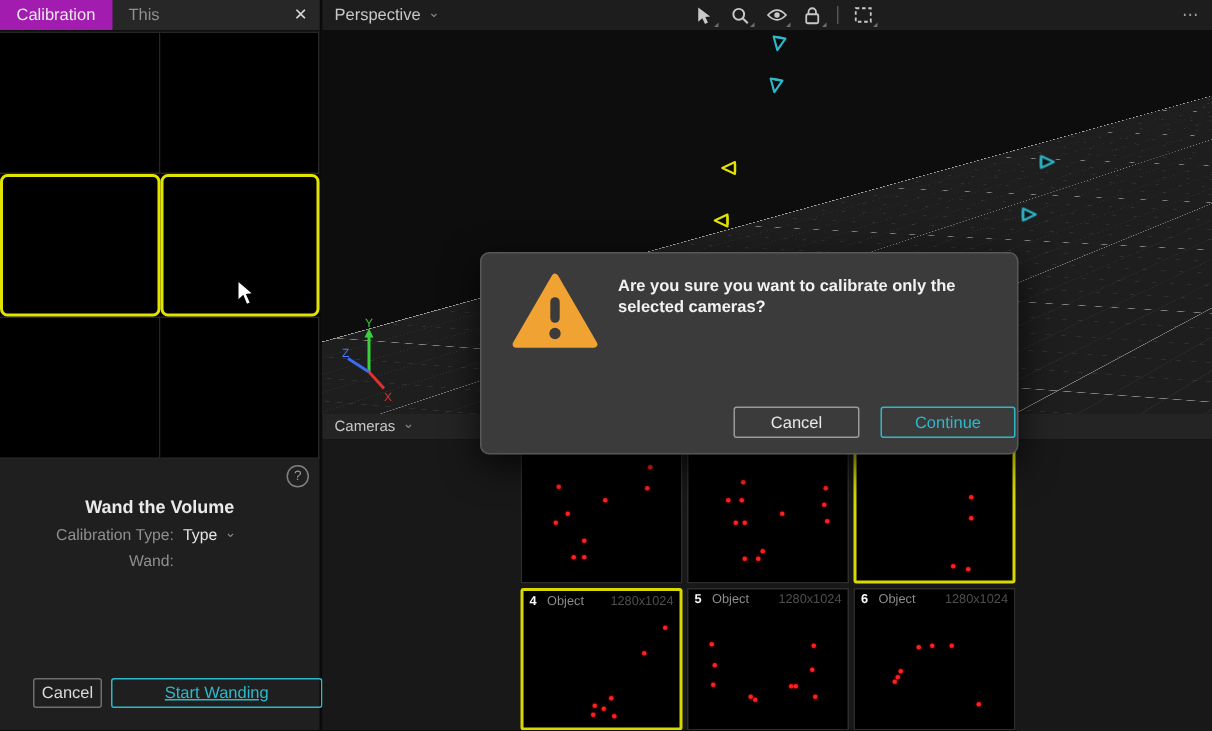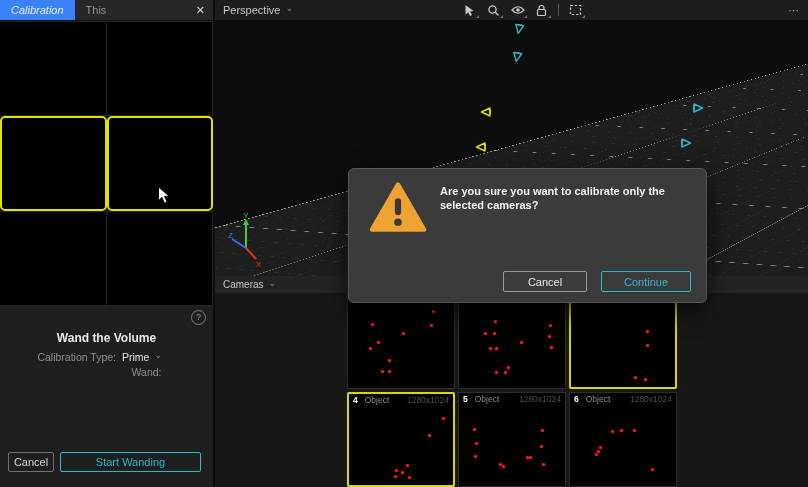--- a/index.html
+++ b/index.html
@@ -2,42 +2,42 @@
 <html><head>
 <meta charset="utf-8">
 <style>
   html,body{margin:0;padding:0;background:#000;}
   #app{position:relative;width:808px;height:487px;background:#161616;overflow:hidden;
        font-family:"Liberation Sans",sans-serif;font-size:11px;color:#cfcfcf;-webkit-font-smoothing:antialiased;}
   
   .left-panel{position:absolute;left:0;top:0;width:213px;height:487px;background:#1f1f1f;border-right:2px solid #0b0b0b;}
   .tabbar{position:absolute;left:0;top:0;width:213px;height:20px;background:#272727;display:flex;align-items:stretch;border-bottom:1px solid #101010;}
   .tab{padding:0 11px;line-height:20px;color:#8f8f8f;font-size:11px;cursor:default;}
-  .tab.active{background:#3b82f6;color:#e9e9e9;font-style:italic;}
+  .tab.active{background:#a21caf;color:#e9e9e9;}
   .x-icon{margin-left:auto;padding:0 8px;line-height:20px;color:#d8d8d8;font-size:11px;}
   .x-icon::after{content:"\2715";}
   .preview-grid{position:absolute;left:0;top:21px;width:213px;height:285px;background:#000;
                 display:grid;grid-template-columns:1fr 1fr;grid-template-rows:1fr 1fr 1fr;}
   .pcell{background:#000;border:1px solid #262626;border-left:none;}
   .pcell.sel{border:2px solid #e3e300;border-radius:5px;z-index:1;}
   .cursor-arrow{position:absolute;left:157px;top:186px;z-index:3;}
   .help-icon{position:absolute;right:7px;top:310px;width:13px;height:13px;border:1px solid #7f7f7f;border-radius:50%;
              color:#9a9a9a;font-size:9px;line-height:13px;text-align:center;}
   .help-icon::after{content:"?";}
   .section-title{position:absolute;left:0;top:331px;width:213px;text-align:center;font-weight:bold;font-size:12px;color:#eaeaea;}
   .form-row{position:absolute;left:0;width:213px;height:15px;display:flex;align-items:center;}
   .form-label{width:116px;text-align:right;padding-right:6px;color:#8f8f8f;font-size:10.5px;}
   .form-value{color:#e4e4e4;font-size:10.5px;display:flex;align-items:center;}
   .chev::after{content:"\2304";color:#8a8a8a;font-size:9px;margin-left:5px;position:relative;top:-2px;}
   .toggle{width:26px;height:10px;border-radius:5px;background:#0d0d0d;border:1px solid #3d3d3d;position:relative;}
   .toggle .knob{position:absolute;right:6px;top:1px;width:8px;height:8px;border-radius:50%;background:#2cb9cb;}
   .btn{display:flex;align-items:center;justify-content:center;background:transparent;border:1px solid #6f6f6f;
-       border-radius:2px;color:#d9d9d9;font-size:11px;font-family:inherit;}
+       border-radius:2px;color:#d9d9d9;font-size:11px;font-family:inherit;margin-left:14px;}
   .cancel-btn{position:absolute;left:8px;top:452px;width:46px;height:20px;}
-  .start-btn{position:absolute;left:60px;top:452px;width:141px;height:20px;border-color:#2cb9cb;color:#2cb9cb;}
+  .start-btn{position:absolute;left:60px;top:452px;width:141px;height:20px;border-color:#2cb9cb;color:#2cb9cb;text-decoration:underline;}
   
   .vheader{position:absolute;left:215px;top:0;width:593px;height:20px;background:#1d1d1d;border-bottom:1px solid #060606;display:flex;align-items:center;}
   .vselector{padding-left:8px;color:#c8c8c8;font-size:11px;display:flex;align-items:center;}
   .vtools{position:absolute;left:247px;top:0;height:20px;display:flex;align-items:center;gap:9px;}
   .tool{position:relative;width:15px;height:15px;display:flex;align-items:center;justify-content:center;}
   .tool::after{content:"";position:absolute;right:-2px;bottom:0;border-left:3px solid transparent;border-bottom:3px solid #6f6f6f;}
   .tool-sep{width:1px;height:12px;background:#555;}
   .overflow-icon{position:absolute;right:8px;top:0;line-height:20px;color:#9f9f9f;letter-spacing:1px;}
   .overflow-icon::after{content:"\22EF";}
   .viewport{position:absolute;left:215px;top:20px;width:593px;height:256px;background:#0d0d0d;overflow:hidden;}
@@ -59,21 +59,21 @@
   .campanel{position:absolute;left:215px;top:293px;width:593px;height:194px;background:#181818;overflow:hidden;}
   .cam-thumb{position:absolute;width:108px;height:95px;background:#000;border:1px solid #2d2d2d;box-sizing:border-box;}
   .cam-thumb.sel{border:2px solid #d9d900;border-radius:2px;}
   .thumb-head{height:12px;display:flex;align-items:center;padding:0 4px;font-size:8.5px;}
   .thumb-num{color:#ffffff;font-weight:bold;margin-right:7px;}
   .thumb-type{color:#8d8d8d;}
   .thumb-res{margin-left:auto;color:#4e4e4e;}
   .thumb-body{position:relative;width:100%;height:81px;}
   .dot{position:absolute;width:3px;height:3px;border-radius:50%;background:#ff1f1f;box-shadow:0 0 2px #a00;}
   
-  .dialog{position:absolute;left:348px;top:168px;width:357px;height:133px;background:#3b3b3b;border:1px solid #585858;
+  .dialog{position:absolute;left:320px;top:168px;width:357px;height:133px;background:#3b3b3b;border:1px solid #585858;
           border-radius:6px;box-shadow:0 8px 24px rgba(0,0,0,0.7);z-index:50;}
   .dlg-icon{position:absolute;left:20px;top:13px;}
   .dlg-title{position:absolute;left:91px;top:15px;width:250px;font-size:11px;font-weight:bold;color:#f2f2f2;line-height:14px;}
   .dlg-body{position:absolute;left:91px;top:52px;width:256px;font-size:10.5px;color:#9f9f9f;line-height:13.5px;}
   .dlg-cancel{position:absolute;left:154px;top:102px;width:84px;height:21px;border-color:#9a9a9a;color:#e8e8e8;}
   .dlg-continue{position:absolute;left:252px;top:102px;width:90px;height:21px;border-color:#2cb9cb;color:#2cb9cb;}
 </style>
 </head>
 <body>
 
@@ -97,23 +97,23 @@
 
     <svg class="cursor-arrow" width="13" height="19" viewBox="0 0 13 19">
       <path d="M1.5 1 L1.5 14.5 L5 11.4 L7.4 17.2 L10.1 16 L7.6 10.4 L12 9.9 Z" fill="#ffffff" stroke="#000000" stroke-width="1"></path>
     </svg>
 
     <div class="help-icon"></div>
     <div class="section-title">Wand the Volume</div>
 
     <div class="form-row" style="top:349px;">
       <div class="form-label">Calibration Type:</div>
-      <div class="form-value chev">Prime</div>
+      <div class="form-value chev">Type</div>
     </div>
-    <div class="form-row" style="top:366px;flex-direction:column;">
+    <div class="form-row" style="top:366px;">
       <div class="form-label">Wand:</div>
     </div>
 
     <button class="btn cancel-btn">Cancel</button>
     <button class="btn start-btn">Start Wanding</button>
   </div>
 
   <div class="vheader">
     <div class="vselector chev">Perspective</div>
     <div class="vtools">

